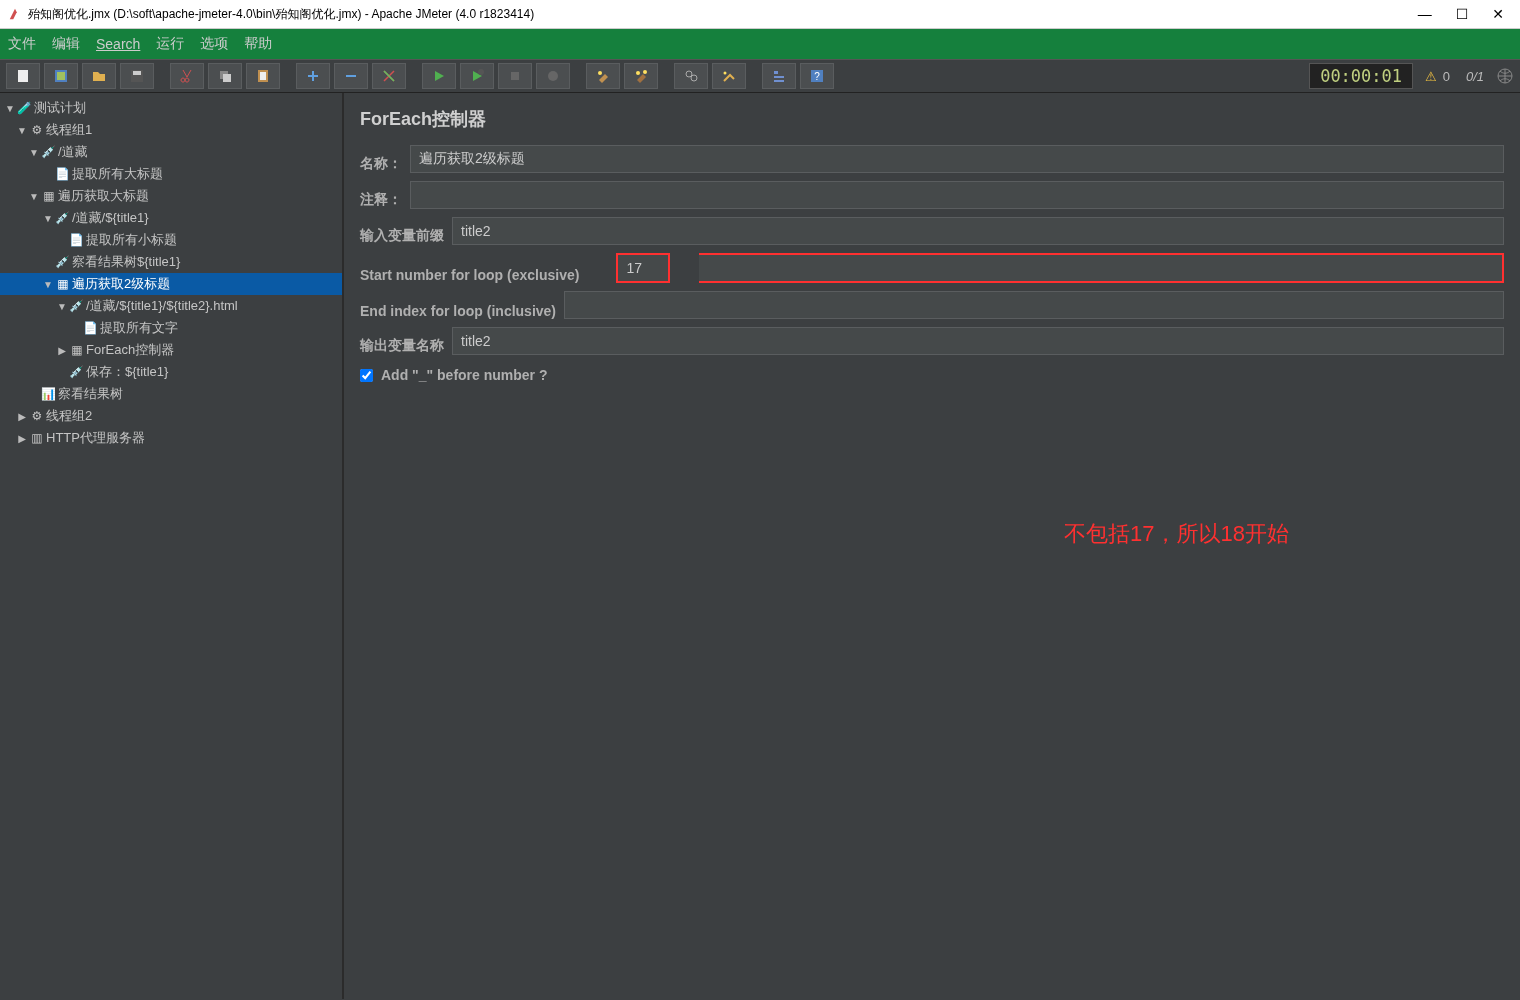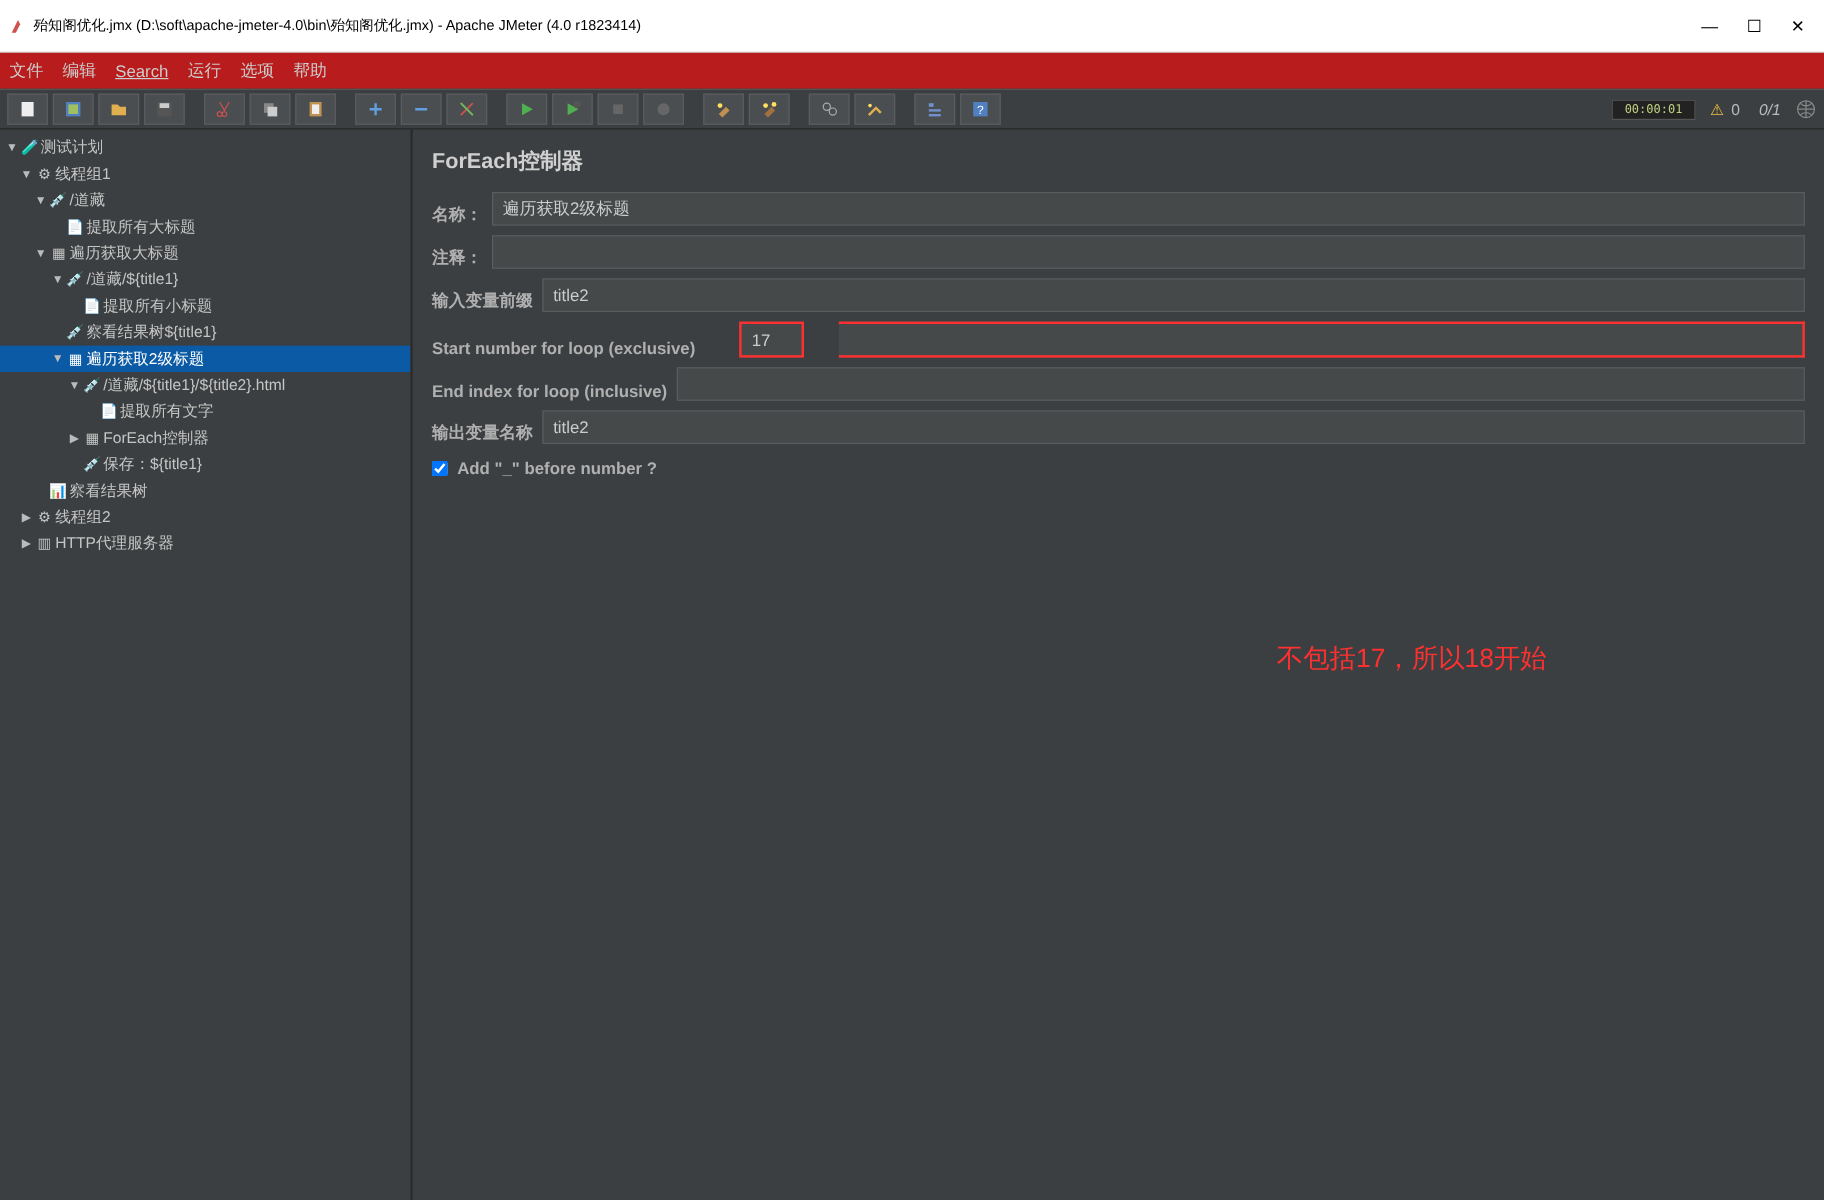--- a/index.html
+++ b/index.html
@@ -1,35 +1,35 @@
 <!DOCTYPE html>
 <html><head>
 <meta charset="utf-8">
 <style>
   * { box-sizing: border-box; margin: 0; padding: 0; font-family: "Microsoft YaHei", sans-serif; }
   body { background: #3c3f41; color: #bbbbbb; font-size: 13px; width: 1520px; height: 1000px; overflow: hidden; position: relative; }
 
   
-  .titlebar { height: 44px; background: #ffffff; color: #000; display: flex; align-items: center; padding: 0 8px; border-bottom: 1px solid #ccc; }
+  .titlebar { height: 29px; background: #ffffff; color: #000; display: flex; align-items: center; padding: 0 8px; border-bottom: 1px solid #ccc; }
   .titlebar .icon { width: 14px; height: 14px; margin-right: 6px; }
   .titlebar .title { flex: 1; font-size: 12px; }
   .titlebar .win-controls { display: flex; gap: 24px; padding-right: 8px; }
   .titlebar .win-controls span { font-size: 14px; cursor: default; }
 
   
-  .menubar { height: 30px; background: #b91c1c; display: flex; align-items: center; padding: 0 8px; gap: 16px; color: #ccc; font-size: 14px; }
+  .menubar { height: 30px; background: #15803d; display: flex; align-items: center; padding: 0 8px; gap: 16px; color: #ccc; font-size: 14px; }
   .menubar .item { cursor: default; }
   .menubar .underline { text-decoration: underline; }
 
   
   .toolbar { height: 34px; background: #3c3f41; display: flex; align-items: center; padding: 2px 6px; gap: 4px; border-top: 1px solid #555; border-bottom: 1px solid #222; }
   .toolbar .btn { width: 34px; height: 26px; background: #4b4e50; border: 1px solid #5a5d5f; display: flex; align-items: center; justify-content: center; cursor: default; }
   .toolbar .sep { width: 8px; }
   .toolbar .spacer { flex: 1; }
-  .toolbar .timer { background: #222; color: #c0d080; padding: 2px 10px; font-family: monospace; font-size: 10px; border: 1px solid #555; }
+  .toolbar .timer { background: #222; color: #c0d080; padding: 2px 10px; font-family: monospace; font-size: 17px; border: 1px solid #555; }
   .toolbar .status { display: flex; align-items: center; gap: 6px; font-size: 13px; margin-left: 8px; }
   .toolbar .status .warn { color: #f0c040; }
 
   
   .main { display: flex; height: calc(100% - 94px); }
   .tree-panel { width: 344px; background: #3c3f41; border-right: 2px solid #2b2b2b; padding-top: 4px; overflow: hidden; }
   .content-panel { flex: 1; background: #3c3f41; padding: 14px 16px; position: relative; }
 
   
   .tree-row { display: flex; align-items: center; height: 22px; padding-left: 4px; white-space: nowrap; color: #c5c5c5; font-size: 13px; }

